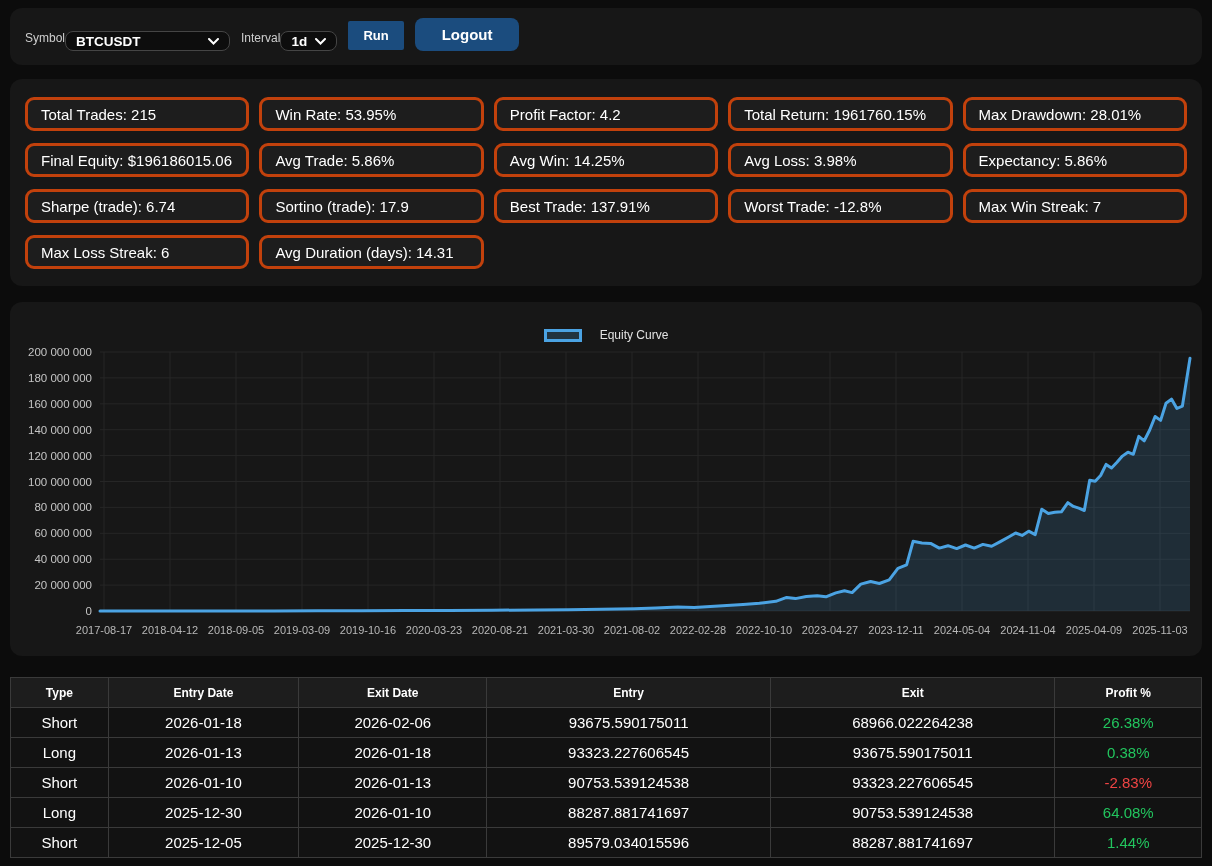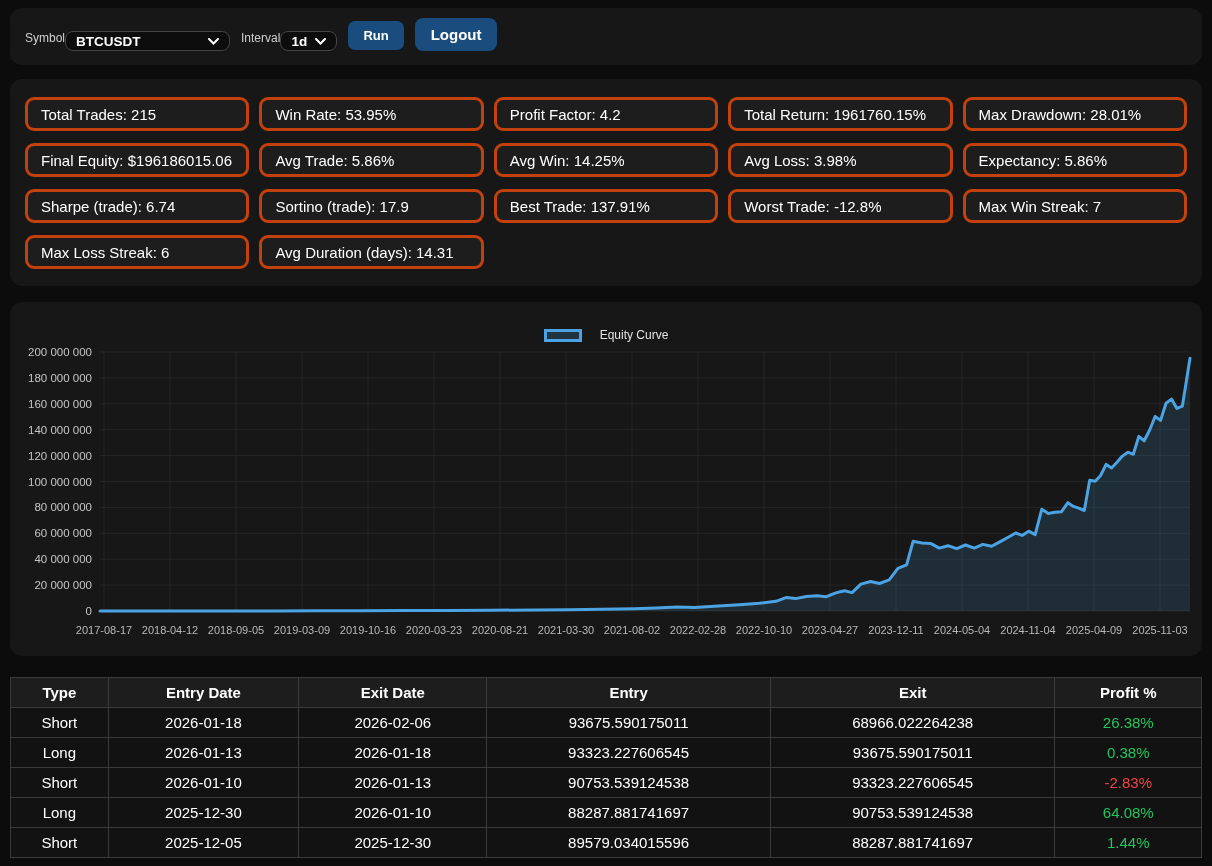--- a/index.html
+++ b/index.html
@@ -34,27 +34,27 @@
     display:flex; align-items:center; justify-content:space-between;
     padding:9px 10px;
     font-weight:bold; font-size:13.5px; color:#fff;
     cursor:pointer;
   }
   .select-symbol { width:165px; }
   .select-interval { width:57px; }
   .chev { flex:0 0 auto; margin-left:8px; }
   .btn {
     background:#1b4c7e; color:#fff;
-    border:none; border-radius:7px;
+    border:none; border-radius:2px;
     font-family:"Liberation Sans", sans-serif;
     font-weight:bold;
     cursor:pointer;
   }
   .btn-run { height:29px; padding:0 15px; font-size:13px; margin-bottom:1px; }
-  .btn-logout { height:33px; padding:0 16px; font-size:15px; border-radius:8px; }
+  .btn-logout { height:33px; padding:0 27px; font-size:15px; border-radius:8px; }
   .note { color:#8f8f8f; font-size:13px; padding-bottom:4px; }
   
   .stats {
     margin-top:14px;
     padding:18px 15px 17px;
     display:grid;
     grid-template-columns:repeat(5,1fr);
     column-gap:10px;
     row-gap:12px;
   }
@@ -91,21 +91,21 @@
   #equity-svg { position:absolute; inset:0; }
   
   .trades {
     margin:21px 10px 0;
     width:1192px;
     border-collapse:collapse;
     table-layout:fixed;
   }
   .trades th {
     background:#1d1d1d;
-    font-size:15px; font-weight:bold; color:#fff;
+    font-size:12px; font-weight:bold; color:#fff;
     height:30px;
     border:1px solid #3a3a3a;
     text-align:center;
   }
   .trades td {
     background:#121212;
     font-size:15px; color:#fff;
     height:30px;
     border:1px solid #3a3a3a;
     text-align:center;

